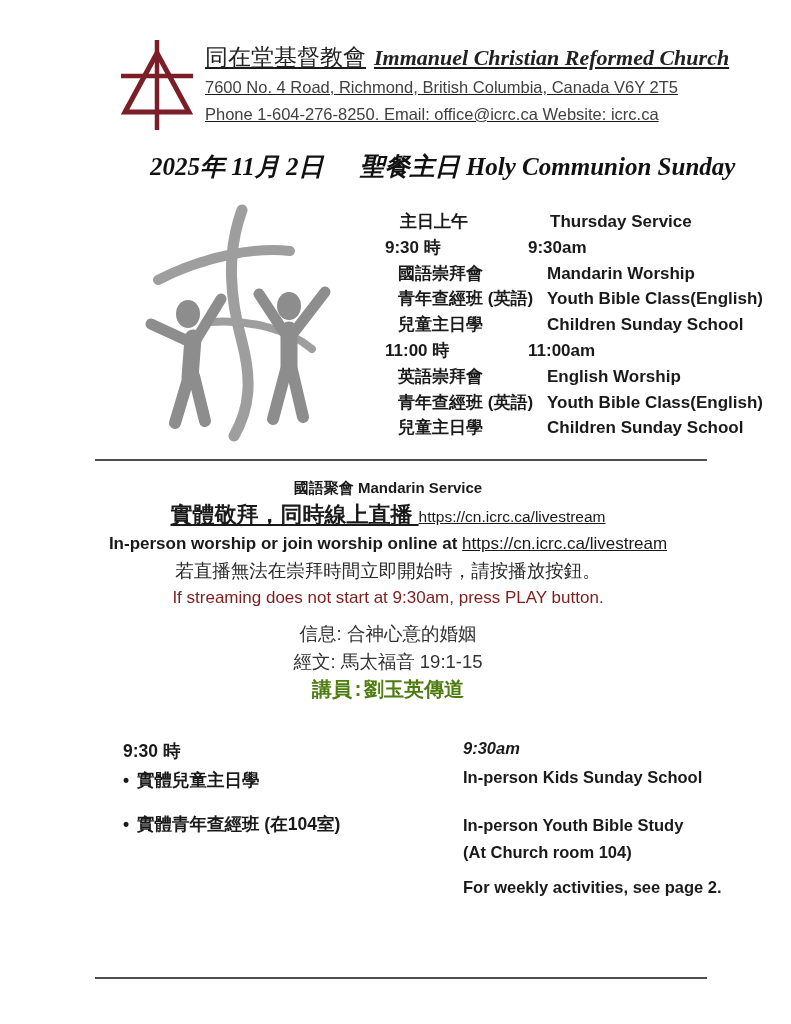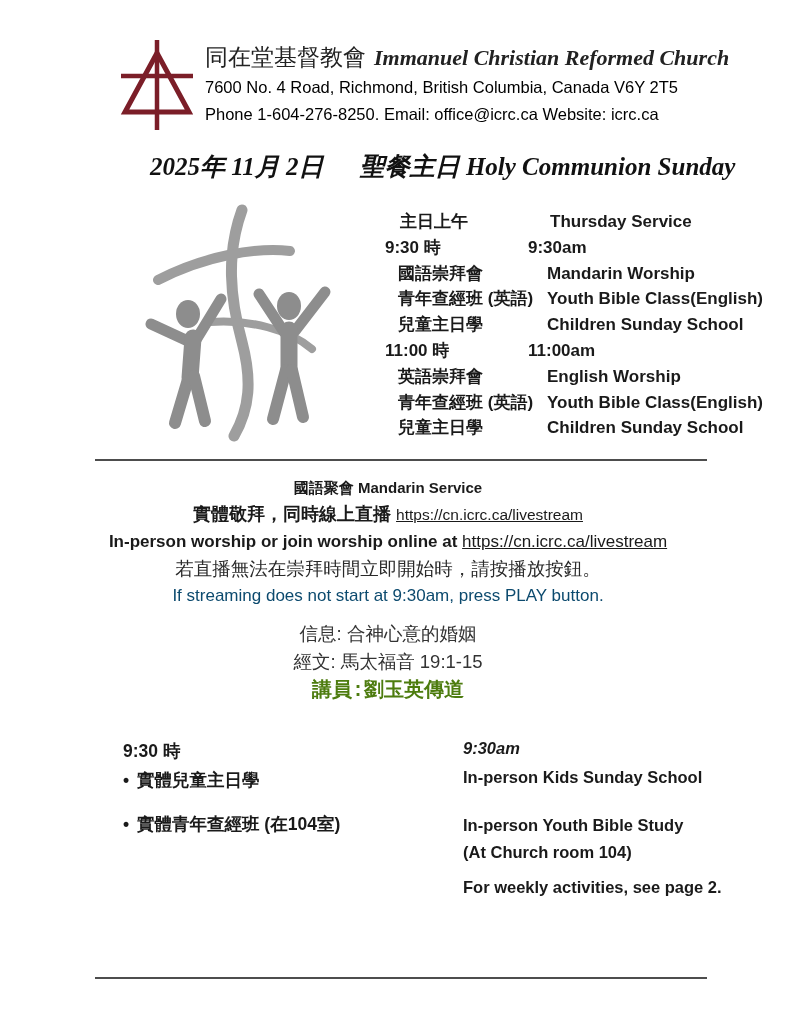--- a/index.html
+++ b/index.html
@@ -4,24 +4,24 @@
 <style>
   * { margin:0; padding:0; box-sizing:border-box; }
   html,body { background:#e8e8e8; }
   .page {
     position:relative; width:791px; height:1024px; margin:0 auto;
     background:#ffffff; color:#1a1a1a; overflow:hidden;
     font-family:"Liberation Sans", sans-serif;
   }
   
   .logo { position:absolute; left:118px; top:38px; width:78px; height:94px; }
-  .header-text { position:absolute; left:205px; top:42px; width:520px; }
+  .header-text { position:absolute; left:205px; top:42px; width:520px;text-decoration:underline; }
   .name-line { font-family:"Liberation Serif", serif; font-size:23px; line-height:32px; color:#222; white-space:nowrap; }
   .name-en { font-style:italic; font-weight:bold; font-size:22px; margin-left:8px; }
-  .addr-line { font-size:16.5px; line-height:27px; color:#000000; white-space:nowrap; }
+  .addr-line { font-size:16.5px; line-height:27px; color:#404040; white-space:nowrap; }
   
   .date-line {
     position:absolute; left:150px; top:150px; white-space:nowrap;
     font-family:"Liberation Serif", serif; font-style:italic; font-weight:bold;
     font-size:25px; color:#111;
   }
   .date-gap { display:inline-block; width:36px; }
   
   .artwork { position:absolute; left:138px; top:202px; width:220px; height:240px; }
   
@@ -33,26 +33,26 @@
   .srow.item .zh { padding-left:13px; }
   .srow.item .en { padding-left:19px; }
   
   .divider { position:absolute; left:95px; width:612px; height:2px; background:#4d4d4d; border:none; }
   .divider.top { top:459px; }
   .divider.bottom { top:977px; }
   
   .mandarin { position:absolute; left:8px; top:474px; width:760px; text-align:center; }
   .m-title { font-size:15px; font-weight:bold; line-height:27px; }
   .m-line { line-height:27px; }
-  .m-zh-bold { font-size:18px; font-weight:bold; }
+  .m-zh-bold { font-size:22px; font-weight:bold;text-decoration:underline; }
   .m-url-sm { font-size:15.5px; text-decoration:underline; color:#1a1a1a; }
   .m-en-bold { font-size:17px; font-weight:bold; }
   .m-url { font-size:17px; text-decoration:underline; color:#1a1a1a; }
   .m-zh-reg { font-size:18.5px; color:#2a2a2a; }
-  .m-en-reg { font-size:17px; color:#0c4a6e; }
+  .m-en-reg { font-size:17px; color:#7f1d1d; }
   .sermon { position:absolute; left:8px; top:620px; width:760px; text-align:center; color:#333; }
   .sermon .msg { font-size:18.5px; line-height:28px; }
   .sermon .speaker { font-size:20px; font-weight:bold; color:#4d7c0f; line-height:29px;font-family:Liberation Mono, monospace; }
   
   .b-zh { position:absolute; left:123px; font-size:17.5px; font-weight:600; white-space:nowrap; }
   .b-en { position:absolute; left:463px; font-size:16.5px; font-weight:bold; white-space:nowrap; }
   .b-time-zh { top:739px; }
   .b-time-en { top:739px; font-style:italic; }
   .b-item1-zh { top:768px; }
   .b-item1-en { top:768px; }

